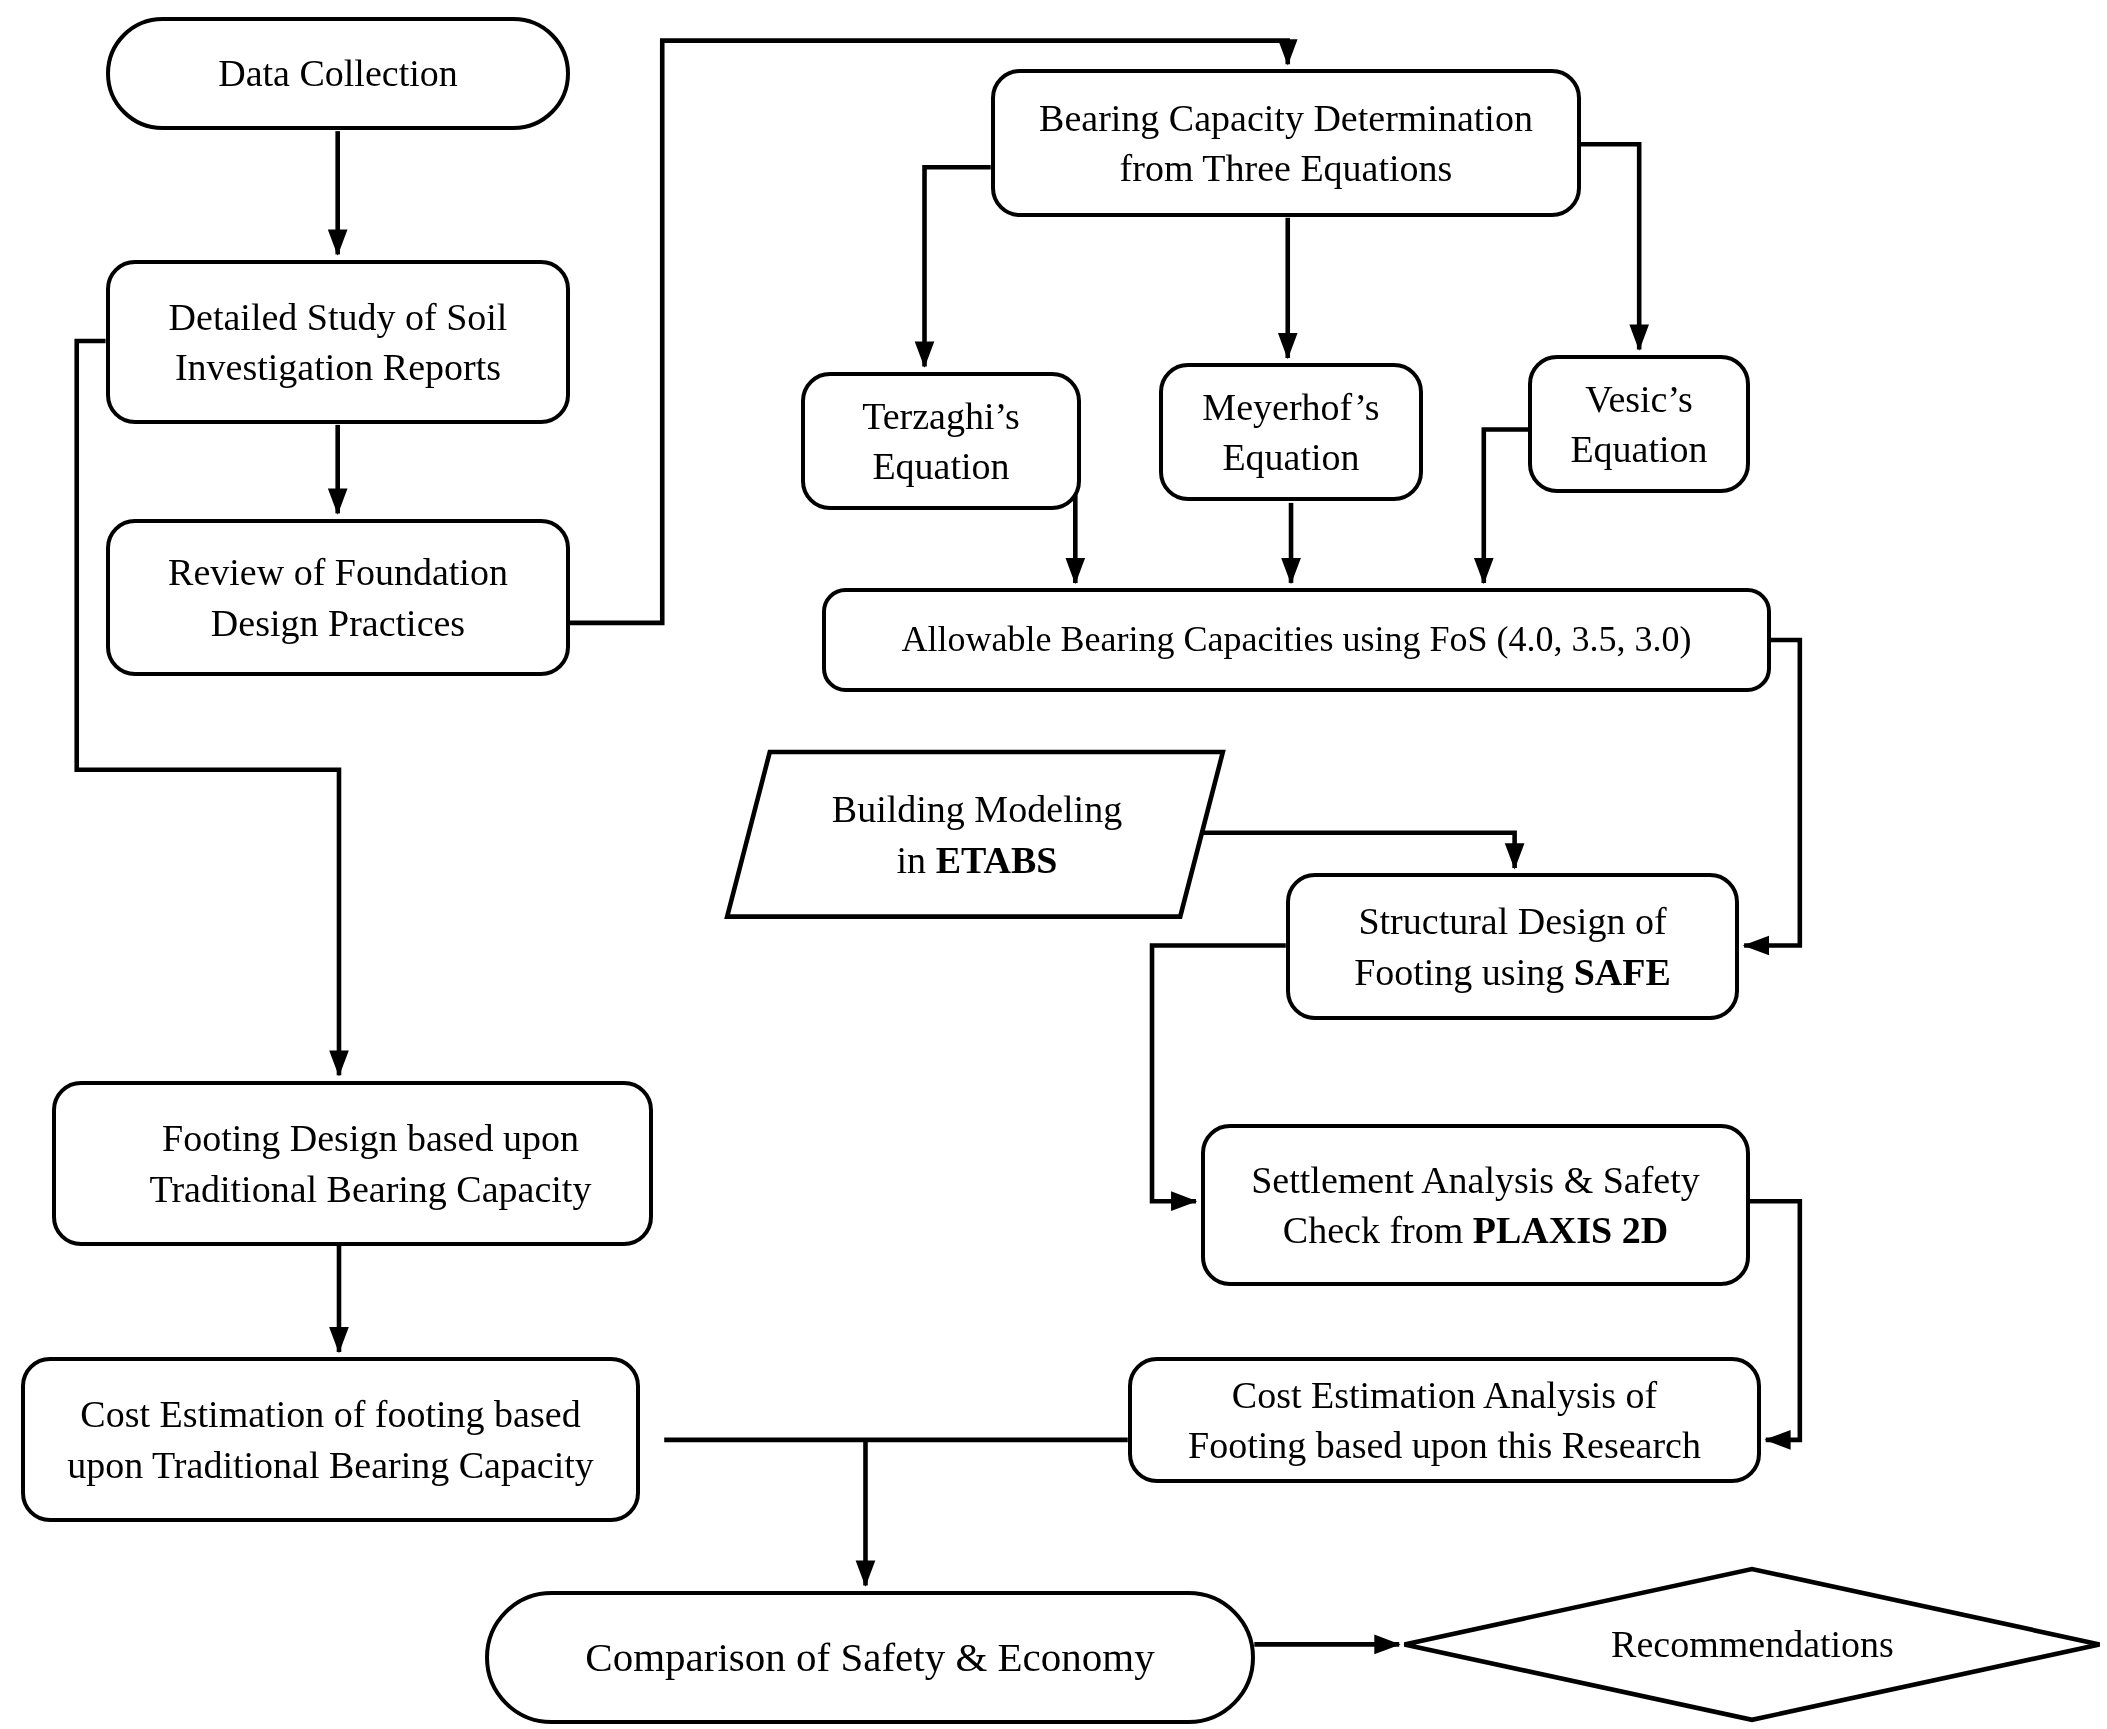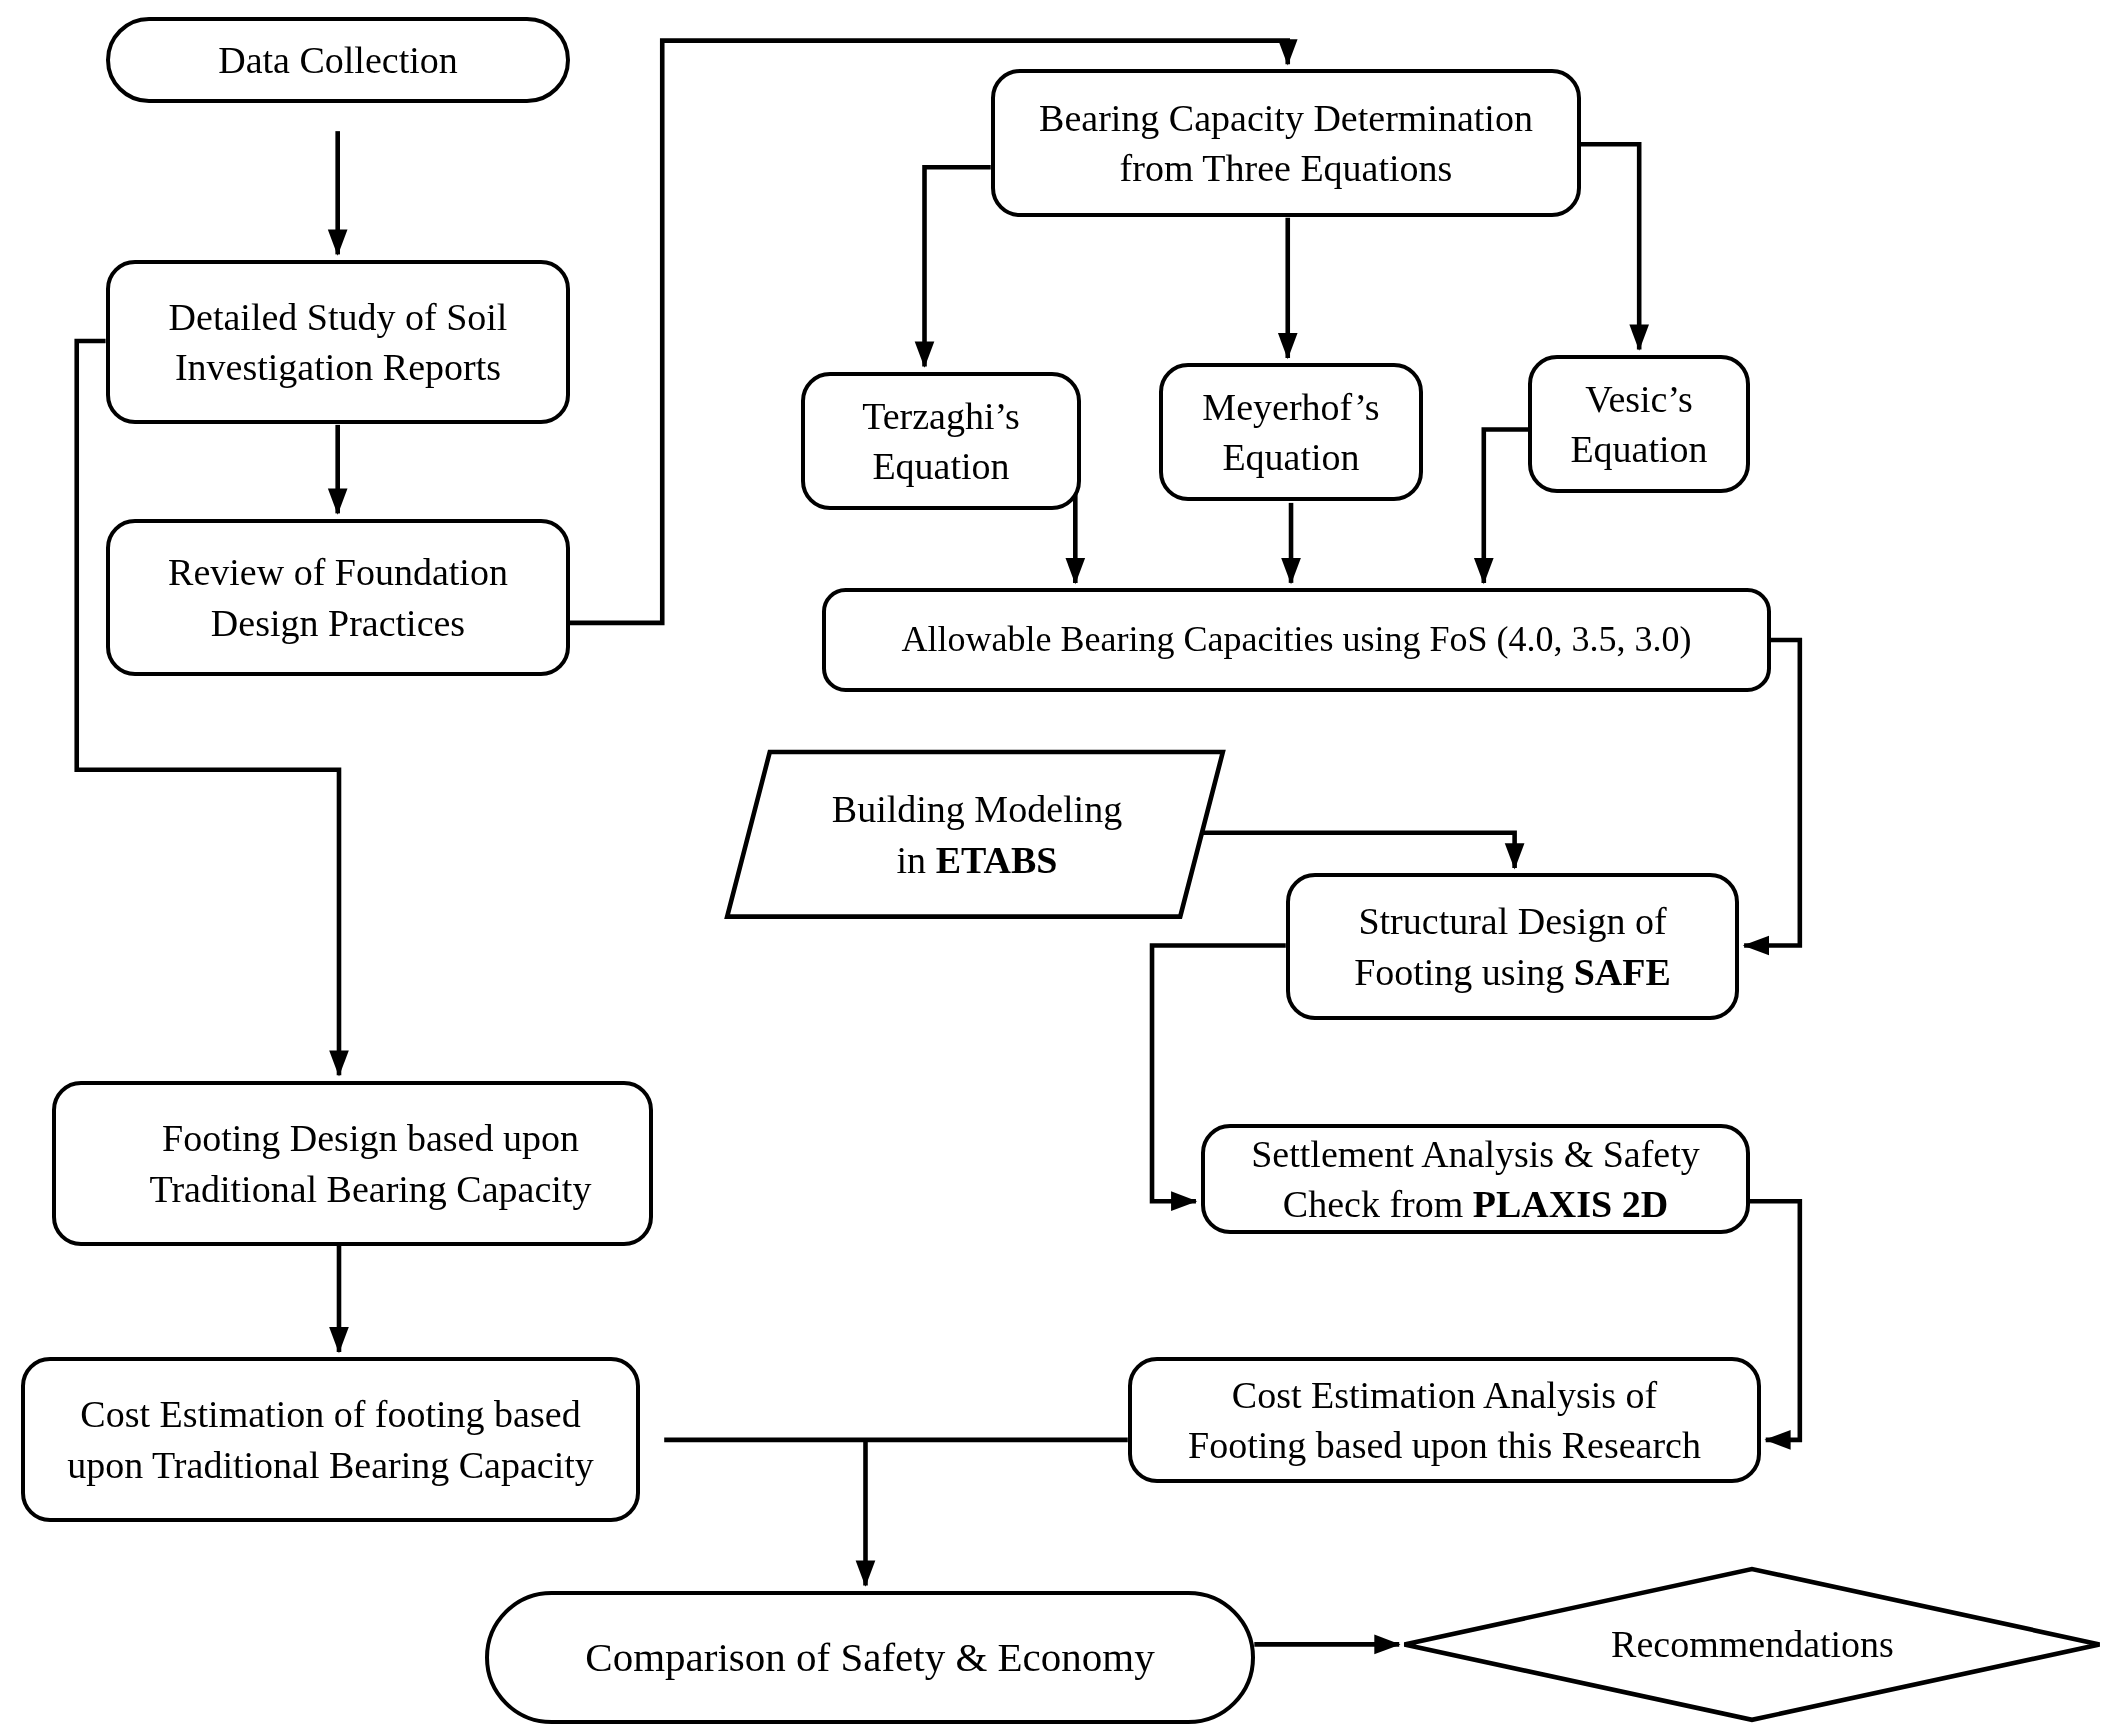--- a/index.html
+++ b/index.html
@@ -94,21 +94,21 @@
     <polyline points="2669,1832 2745,1832 2745,2196 2693,2196" marker-end="url(#arr)"></polyline>
     <polyline points="517,1899 517,2062" marker-end="url(#arr)"></polyline>
     <polyline points="1013,2196 1720,2196"></polyline>
     <polyline points="1320,2196 1320,2418" marker-end="url(#arr)"></polyline>
     <polyline points="1913,2508 2134,2508" marker-end="url(#arr)"></polyline>
 
     <polygon class="shape" points="1174,1147 1865,1147 1800,1398 1109,1398"></polygon>
     <polygon class="shape" points="2142,2508 2672,2393 3202,2508 2672,2623"></polygon>
   </svg>
 
-  <div class="node stadium" style="left:106px; top:17px; width:464px; height:86px;">
+  <div class="node stadium" style="left:106px; top:17px; width:464px; height:113px;">
     <span class="line">Data Collection</span>
   </div>
 
   <div class="node" style="left:106px; top:260px; width:464px; height:164px;">
     <span class="line">Detailed Study of Soil</span>
     <span class="line">Investigation Reports</span>
   </div>
 
   <div class="node" style="left:106px; top:519px; width:464px; height:157px;">
     <span class="line">Review of Foundation</span>
@@ -142,21 +142,21 @@
   <div class="label-overlay" style="left:754px; top:764px; width:446px; height:141px;">
     <span class="line">Building Modeling</span>
     <span class="line"><span>in </span><span class="b">ETABS</span></span>
   </div>
 
   <div class="node" style="left:1286px; top:873px; width:453px; height:147px;">
     <span class="line">Structural Design of</span>
     <span class="line"><span>Footing using </span><span class="b">SAFE</span></span>
   </div>
 
-  <div class="node" style="left:1201px; top:1124px; width:549px; height:110px;">
+  <div class="node" style="left:1201px; top:1124px; width:549px; height:162px;">
     <span class="line">Settlement Analysis &amp; Safety</span>
     <span class="line"><span>Check from </span><span class="b">PLAXIS 2D</span></span>
   </div>
 
   <div class="node" style="left:52px; top:1081px; width:601px; height:165px;padding-left:36px;">
     <span class="line">Footing Design based upon</span>
     <span class="line">Traditional Bearing Capacity</span>
   </div>
 
   <div class="node" style="left:21px; top:1357px; width:619px; height:165px;">

